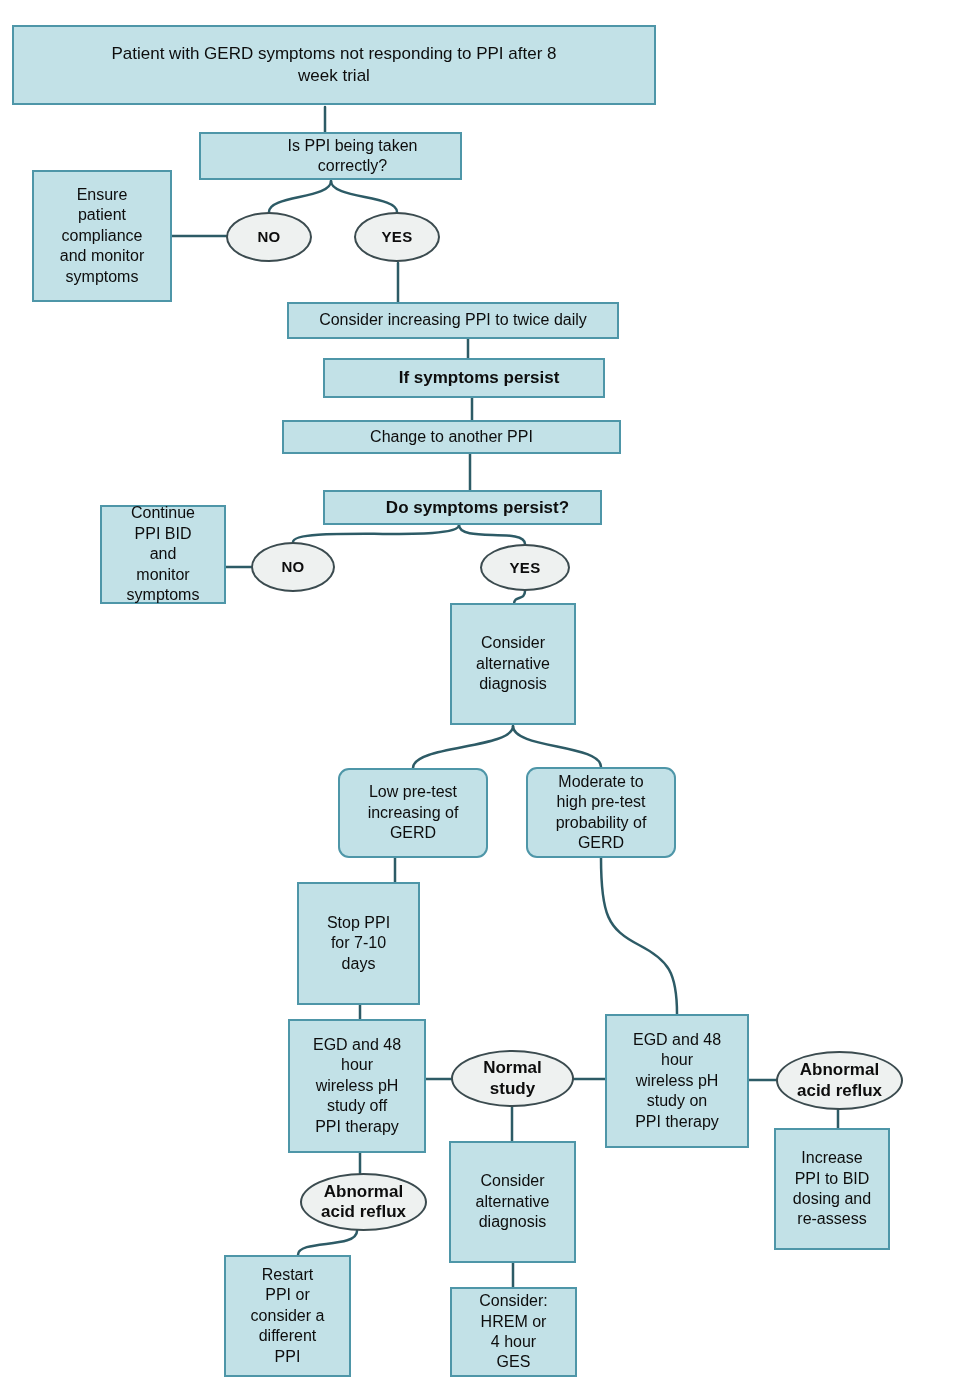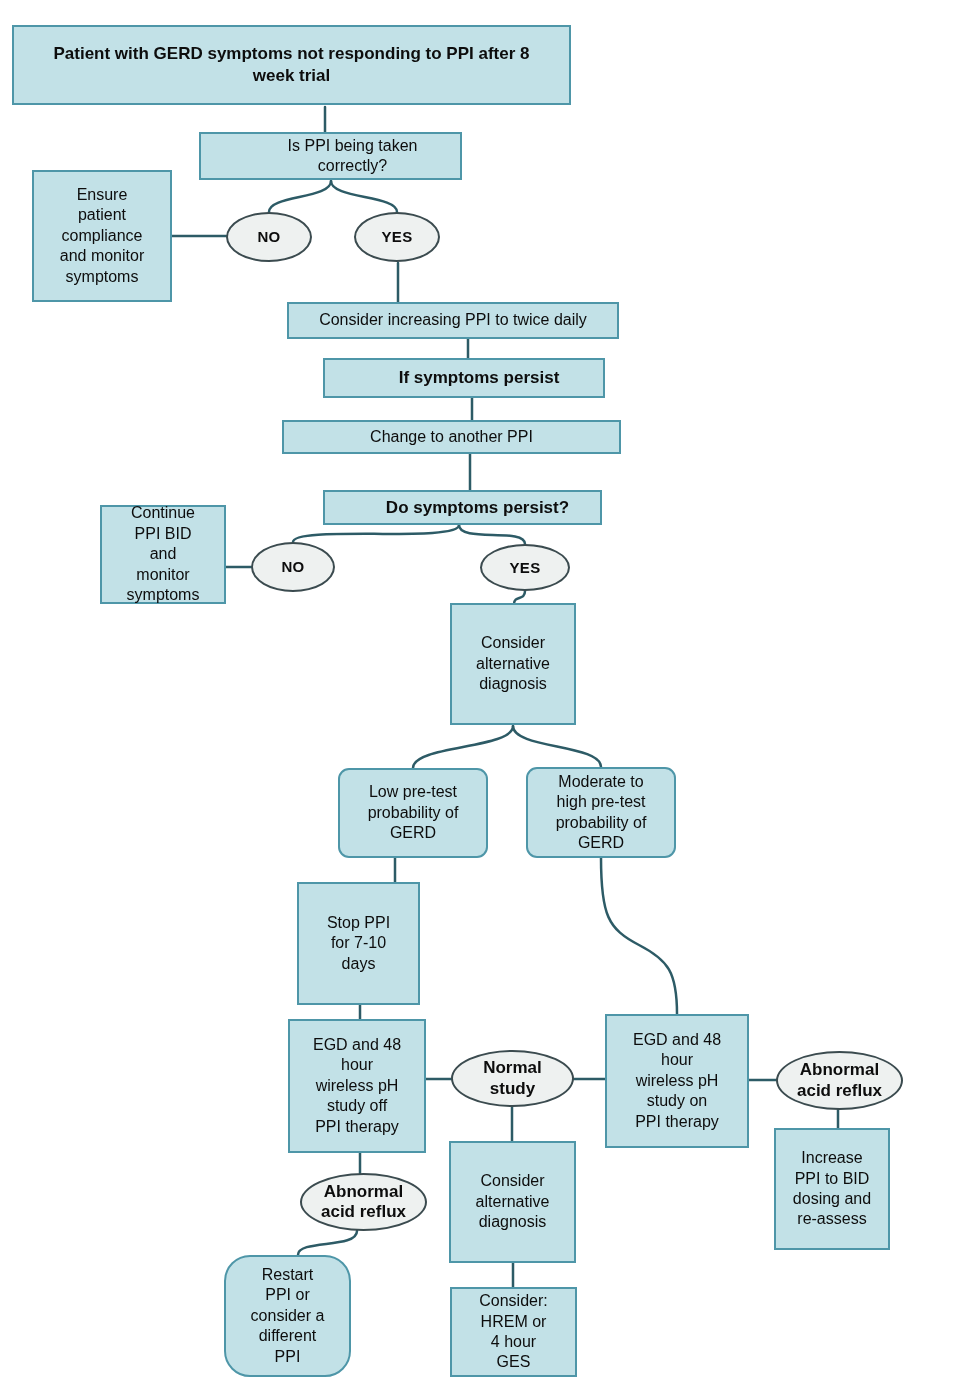--- a/index.html
+++ b/index.html
@@ -72,21 +72,21 @@
     <path d="M426,1079 H451"></path>
     <path d="M574,1079 H605"></path>
     <path d="M749,1080 H777"></path>
     <path d="M512,1107 V1141"></path>
     <path d="M360,1153 V1173"></path>
     <path d="M357,1231 C357,1249 298,1239 298,1255"></path>
     <path d="M838,1110 V1128"></path>
     <path d="M513,1263 V1287"></path>
   </svg>
 
-  <div class="node box fs17" style="left:12px; top:25px; width:559px; height:80px;font-weight:bold;">Patient with GERD symptoms not responding to PPI after 8
+  <div class="node box fs17" style="left:12px; top:25px; width:644px; height:80px;">Patient with GERD symptoms not responding to PPI after 8
 week trial</div>
 
   <div class="node box" style="left:199px; top:132px; width:263px; height:48px;padding-left:44px;">Is PPI being taken
 correctly?</div>
 
   <div class="node box" style="left:32px; top:170px; width:140px; height:132px;">Ensure
 patient
 compliance
 and monitor
 symptoms</div>
@@ -111,21 +111,21 @@
 
   <div class="node ellipse" style="left:251px; top:542px; width:84px; height:50px;">NO</div>
 
   <div class="node ellipse" style="left:480px; top:544px; width:90px; height:47px;">YES</div>
 
   <div class="node box" style="left:450px; top:603px; width:126px; height:122px;">Consider
 alternative
 diagnosis</div>
 
   <div class="node box rounded" style="left:338px; top:768px; width:150px; height:90px;">Low pre-test
-probability of
+increasing of
 GERD</div>
 
   <div class="node box rounded" style="left:526px; top:767px; width:150px; height:91px;">Moderate to
 high pre-test
 probability of
 GERD</div>
 
   <div class="node box" style="left:297px; top:882px; width:123px; height:123px;">Stop PPI
 for 7-10
 days</div>
@@ -153,21 +153,21 @@
 
   <div class="node box" style="left:774px; top:1128px; width:116px; height:122px;">Increase
 PPI to BID
 dosing and
 re-assess</div>
 
   <div class="node box" style="left:449px; top:1141px; width:127px; height:122px;">Consider
 alternative
 diagnosis</div>
 
-  <div class="node box" style="left:224px; top:1255px; width:127px; height:122px;border-radius:26px;">Restart
+  <div class="node box" style="left:224px; top:1255px; width:127px; height:122px;">Restart
 PPI or
 consider a
 different
 PPI</div>
 
   <div class="node box" style="left:450px; top:1287px; width:127px; height:90px;">Consider:
 HREM or
 4 hour
 GES</div>
 

